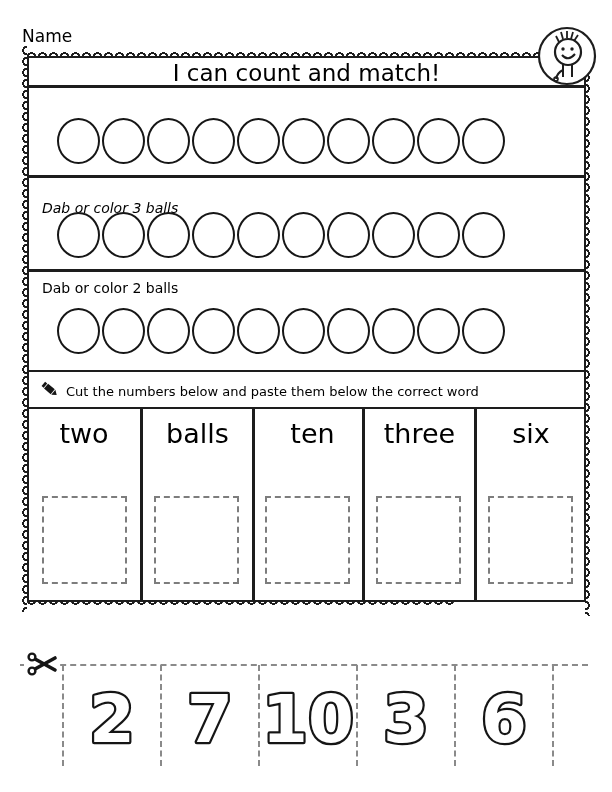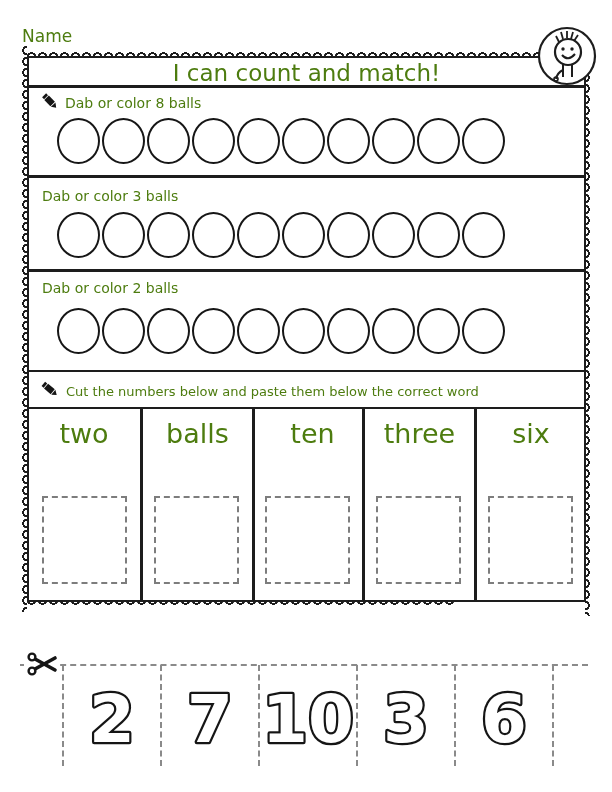--- a/index.html
+++ b/index.html
@@ -1,17 +1,17 @@
 <!DOCTYPE html>
 <html><head>
 <meta charset="utf-8">
 <style>
   html,body{margin:0;padding:0;background:#fff;}
   .page{position:relative;width:612px;height:792px;background:#fff;overflow:hidden;
-        font-family:"DejaVu Sans",sans-serif;color:#4d7c0f;}
+        font-family:"DejaVu Sans",sans-serif;color:#000000;}
 
   
   .name-label{position:absolute;left:22px;top:26px;font-size:17px;}
 
   
   .sc-top{position:absolute;left:26px;top:45px;width:532px;height:12px;
     background-image:radial-gradient(circle at 5.5px 12px,#fff 2.8px,#1d1d1d 2.9px,#1d1d1d 4.7px,rgba(0,0,0,0) 4.8px);
     background-size:11px 12px;background-repeat:repeat-x;}
   .sc-left{position:absolute;left:14px;top:45px;width:13px;height:567px;
     background-image:radial-gradient(circle at 13px 5.5px,#fff 2.8px,#1d1d1d 2.9px,#1d1d1d 4.7px,rgba(0,0,0,0) 4.8px);
@@ -26,21 +26,21 @@
   .inner-box{position:absolute;left:27px;top:56px;width:559px;height:546px;
     border:2px solid #1d1d1d;box-sizing:border-box;background:#fff;}
 
   .title{position:absolute;left:27px;top:60px;width:559px;text-align:center;font-size:23px;}
   .title-rule{position:absolute;left:27px;top:85px;width:559px;height:3px;background:#1d1d1d;}
 
   .face-icon{position:absolute;left:537px;top:26px;width:60px;height:60px;z-index:6;}
 
   
   .sec-head{position:absolute;display:flex;align-items:center;gap:5px;font-size:14px;}
-  .h1{left:40px;top:92px;} .h2{left:42px;top:188px;} .h3{left:42px;top:280px;}
+  .h1{left:40px;top:92px;} .h2{left:42px;top:200px;font-style:italic;} .h3{left:42px;top:280px;}
   .rule{position:absolute;left:29px;width:555px;background:#1d1d1d;}
   .r1{top:175px;height:3px;} .r2{top:269px;height:3px;} .r3{top:370px;height:2px;} .r4{top:407px;height:2px;}
 
   
   .balls{position:absolute;left:57px;display:flex;}
   .b1{top:118px;} .b2{top:212px;} .b3{top:308px;}
   .ball{width:43px;height:46px;border:2.6px solid #161616;border-radius:50%;
         background:#fff;margin-right:2px;box-sizing:border-box;}
 
   .instr{position:absolute;left:40px;top:380px;display:flex;align-items:center;gap:6px;font-size:13px;}
@@ -83,32 +83,20 @@
       <circle cx="31" cy="26" r="13" fill="#fff" stroke="#1d1d1d" stroke-width="2.2"></circle>
       <circle cx="26" cy="23" r="1.7" fill="#1d1d1d"></circle>
       <circle cx="35" cy="23" r="1.7" fill="#1d1d1d"></circle>
       <path d="M25 29 Q31 36 38 28" fill="none" stroke="#1d1d1d" stroke-width="2"></path>
       <path d="M22 16 l-3 -6 M26 13 l-2 -7 M30 12 l0 -7 M34 13 l2 -7 M37 15 l4 -6" stroke="#1d1d1d" stroke-width="1.8" fill="none"></path>
       <path d="M26 38 v13 M35 38 v13 M26 44 q-6 3 -7 9" stroke="#1d1d1d" stroke-width="2" fill="none"></path>
       <circle cx="19" cy="53" r="2" fill="none" stroke="#1d1d1d" stroke-width="1.6"></circle>
     </svg>
   </div>
 
-  <div class="sec-head h1">
-    <span style="transform:rotate(6deg)">
-      <svg width="20" height="19" viewBox="0 0 24 24">
-        <g transform="rotate(40 12 12)" fill="#151515">
-          <rect x="1" y="8.5" width="3.5" height="7"></rect>
-          <rect x="5.5" y="8" width="11" height="8"></rect>
-          <path d="M17.5 8 L23 12 L17.5 16 Z"></path>
-        </g>
-      </svg>
-    </span>
-    <span>Dab or color 8 balls</span>
-  </div>
   <div class="balls b1">
     <div class="ball"></div>
   <div class="ball"></div>
       <div class="ball"></div>
       <div class="ball"></div>
       <div class="ball"></div>
       <div class="ball"></div>
       <div class="ball"></div>
       <div class="ball"></div>
       <div class="ball"></div>

